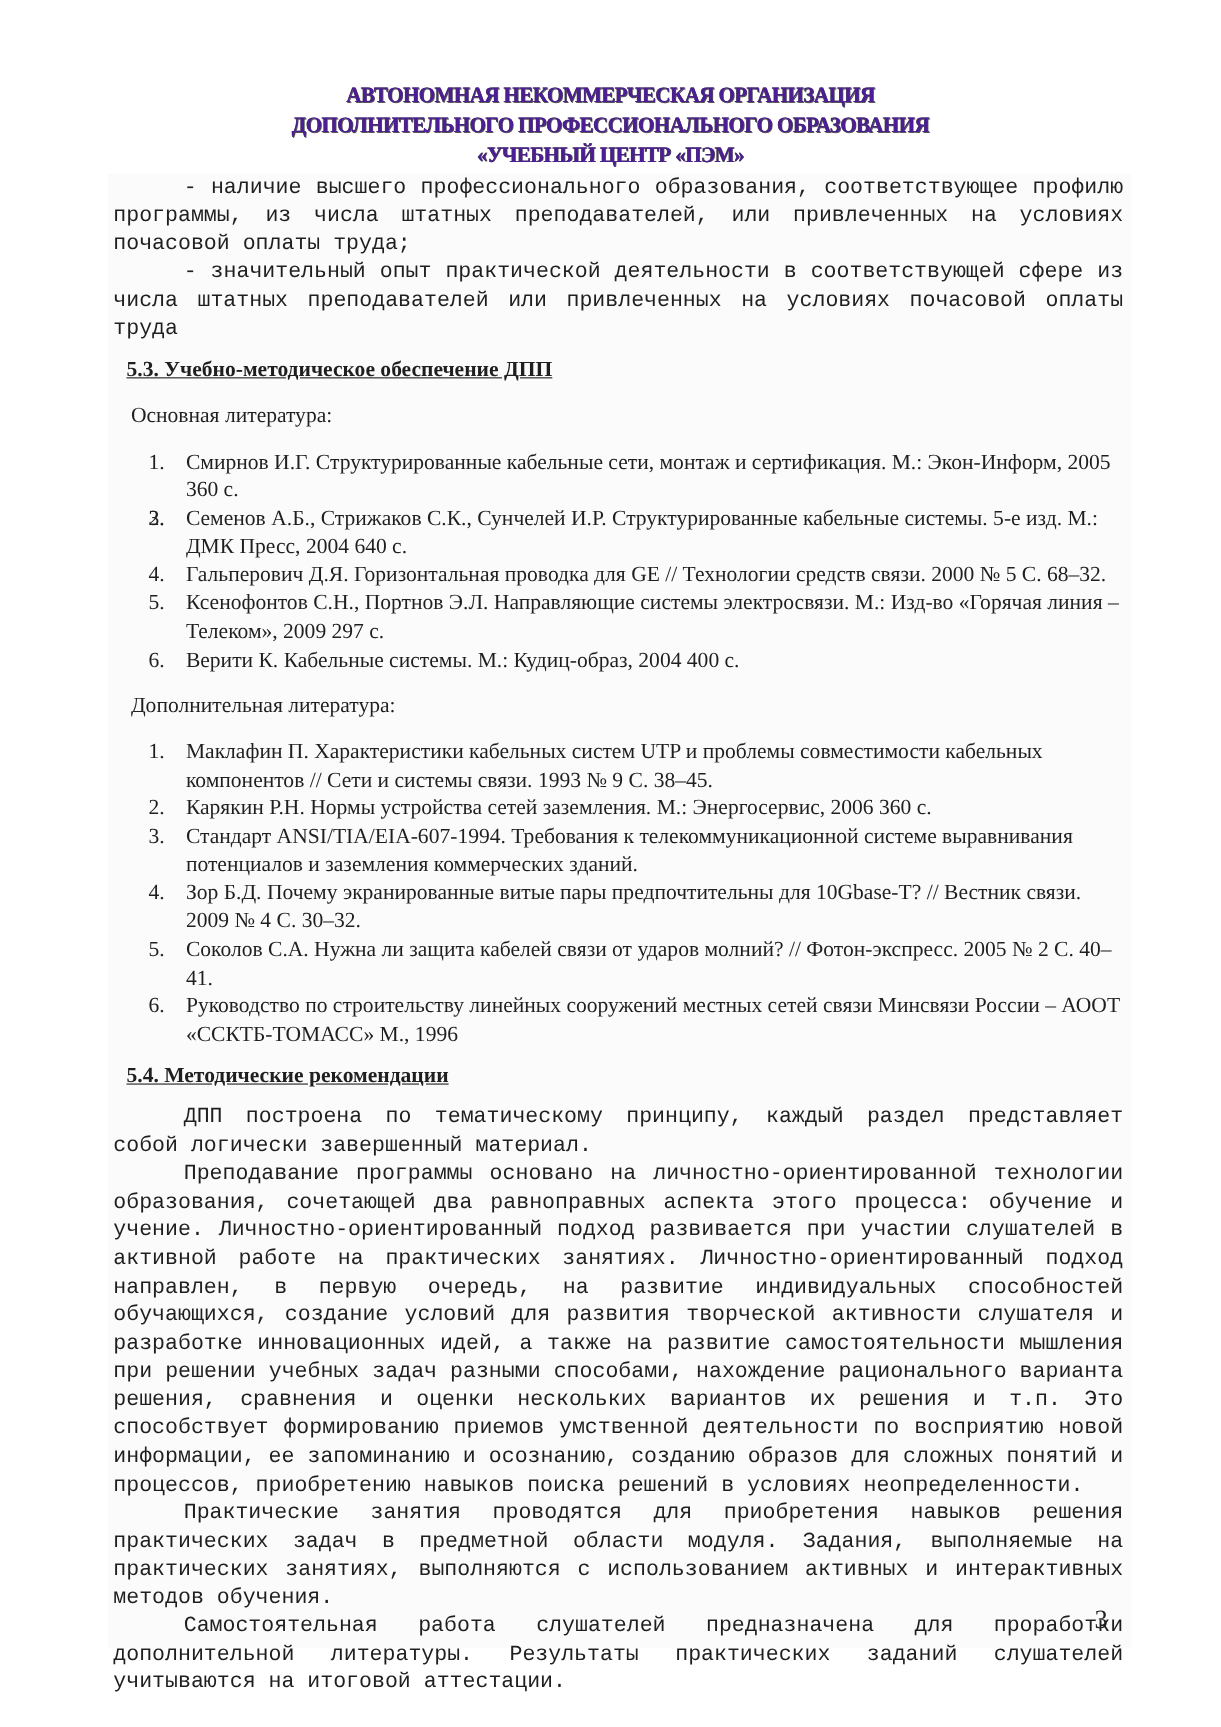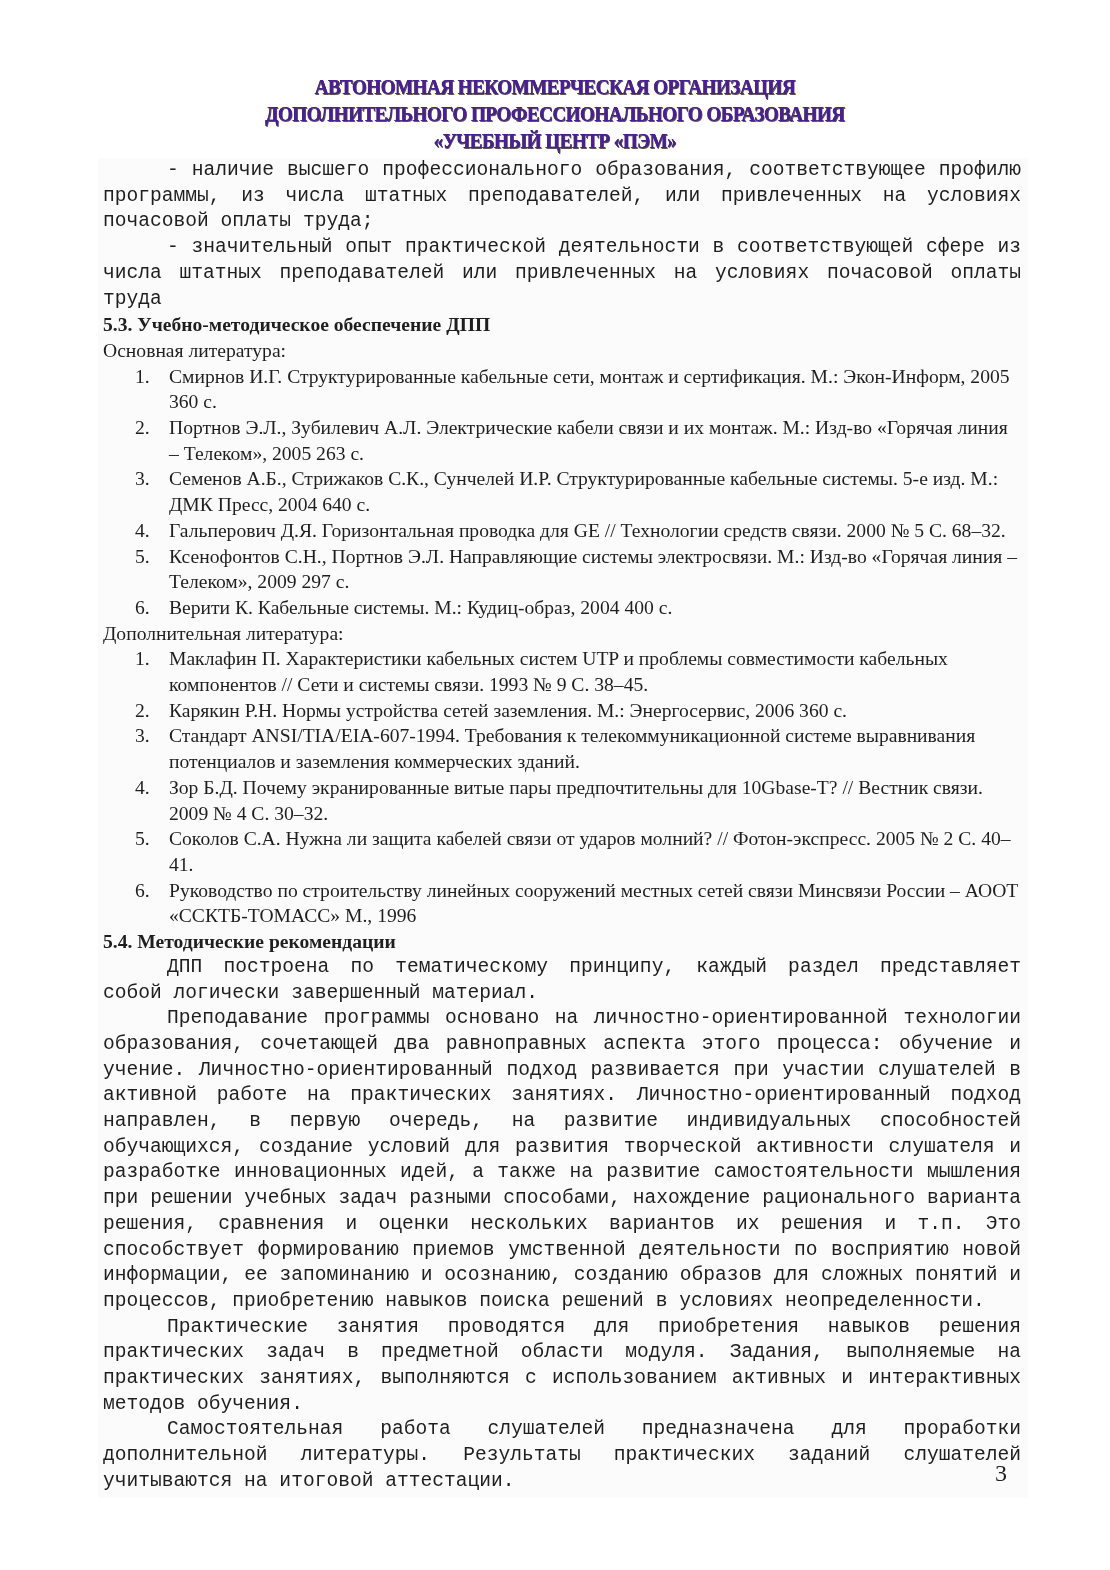--- a/index.html
+++ b/index.html
@@ -19,22 +19,22 @@
     letter-spacing: -0.6px;
     text-shadow: 0.6px 0.6px 0 #555, -0.3px 0 0 #444;
   }
   .header div { transform: scaleX(0.96); }
   .content {
     position: absolute; left: 103px; top: 158px; width: 918px;
     font-size: 19.6px; line-height: 25.7px;
   }
   .content p { margin: 0; text-align: justify; }
   .indent { text-indent: 64px; font-family: Liberation Mono, monospace; }
-  .section-title { font-weight: bold; margin: 0; }
-  .plain { margin: 0; }
+  .section-title { font-weight: bold; margin: 12px; text-decoration: underline; }
+  .plain { margin: 16px; }
   ol { margin: 0; padding: 0 0 0 66px; list-style: none; }
   ol li { position: relative; margin: 0; }
   ol li .num { position: absolute; left: -34px; }
   .page-number {
     position: absolute; left: 995px; top: 1460px; font-size: 24px;
   }
 </style>
 </head>
 <body>
 
@@ -47,21 +47,21 @@
 </div>
 
 <div class="content">
   <p class="indent">- наличие высшего профессионального образования, соответствующее профилю программы, из числа штатных преподавателей, или привлеченных на условиях почасовой оплаты труда;</p>
   <p class="indent">- значительный опыт практической деятельности в соответствующей сфере из числа штатных преподавателей или привлеченных на условиях почасовой оплаты труда</p>
 
   <div class="section-title">5.3. Учебно-методическое обеспечение ДПП</div>
   <div class="plain">Основная литература:</div>
   <ol>
     <li><span class="num">1.</span><span>Смирнов И.Г. Структурированные кабельные сети, монтаж и сертификация. М.: Экон-Информ, 2005 360 с.</span></li>
-    <li><span class="num">2.</span><span>Портнов Э.Л., Зубилевич А.Л. Электрические кабели связи и их монтаж. М.: Изд-во «Горячая линия – Телеком», 2005 263 с.</span></li>
+    <li><span class="num">2.</span></li>
     <li><span class="num">3.</span><span>Семенов А.Б., Стрижаков С.К., Сунчелей И.Р. Структурированные кабельные системы. 5-е изд. М.: ДМК Пресс, 2004 640 с.</span></li>
     <li><span class="num">4.</span><span>Гальперович Д.Я. Горизонтальная проводка для GE // Технологии средств связи. 2000 № 5 С. 68–32.</span></li>
     <li><span class="num">5.</span><span>Ксенофонтов С.Н., Портнов Э.Л. Направляющие системы электросвязи. М.: Изд-во «Горячая линия – Телеком», 2009 297 с.</span></li>
     <li><span class="num">6.</span><span>Верити К. Кабельные системы. М.: Кудиц-образ, 2004 400 с.</span></li>
   </ol>
 
   <div class="plain">Дополнительная литература:</div>
   <ol>
     <li><span class="num">1.</span><span>Маклафин П. Характеристики кабельных систем UTP и проблемы совместимости кабельных компонентов // Сети и системы связи. 1993 № 9 С. 38–45.</span></li>
     <li><span class="num">2.</span><span>Карякин Р.Н. Нормы устройства сетей заземления. М.: Энергосервис, 2006 360 с.</span></li>

